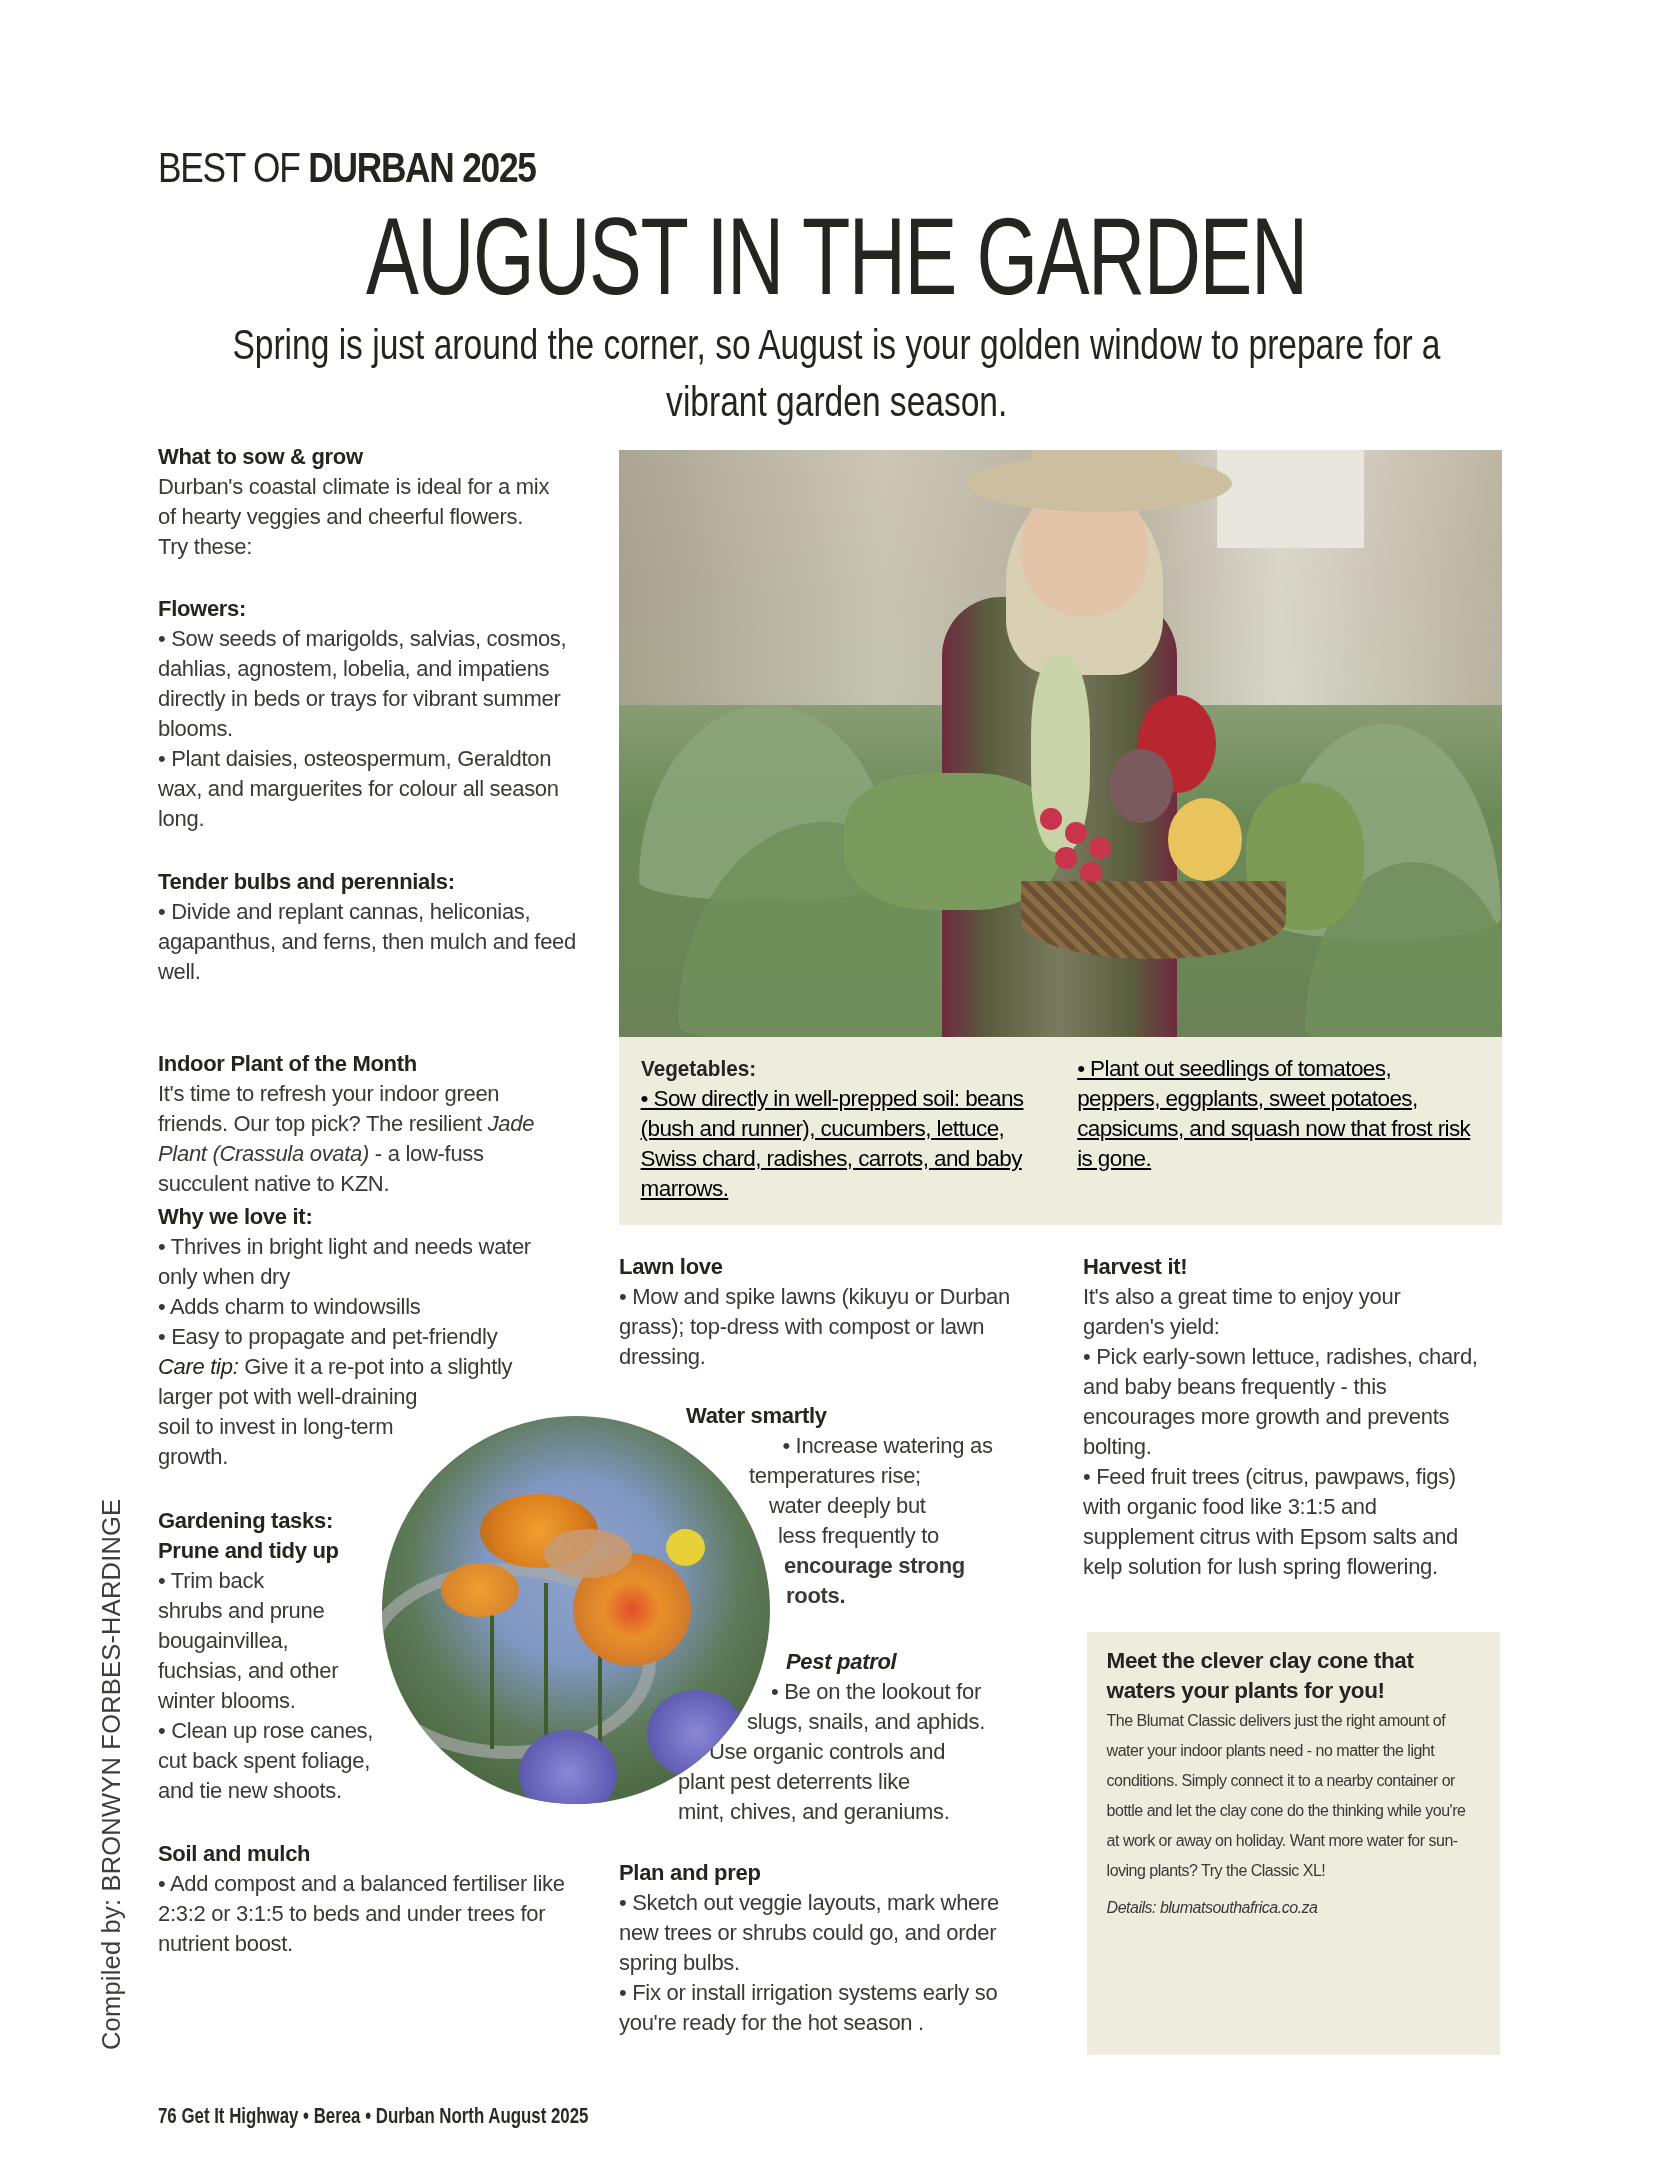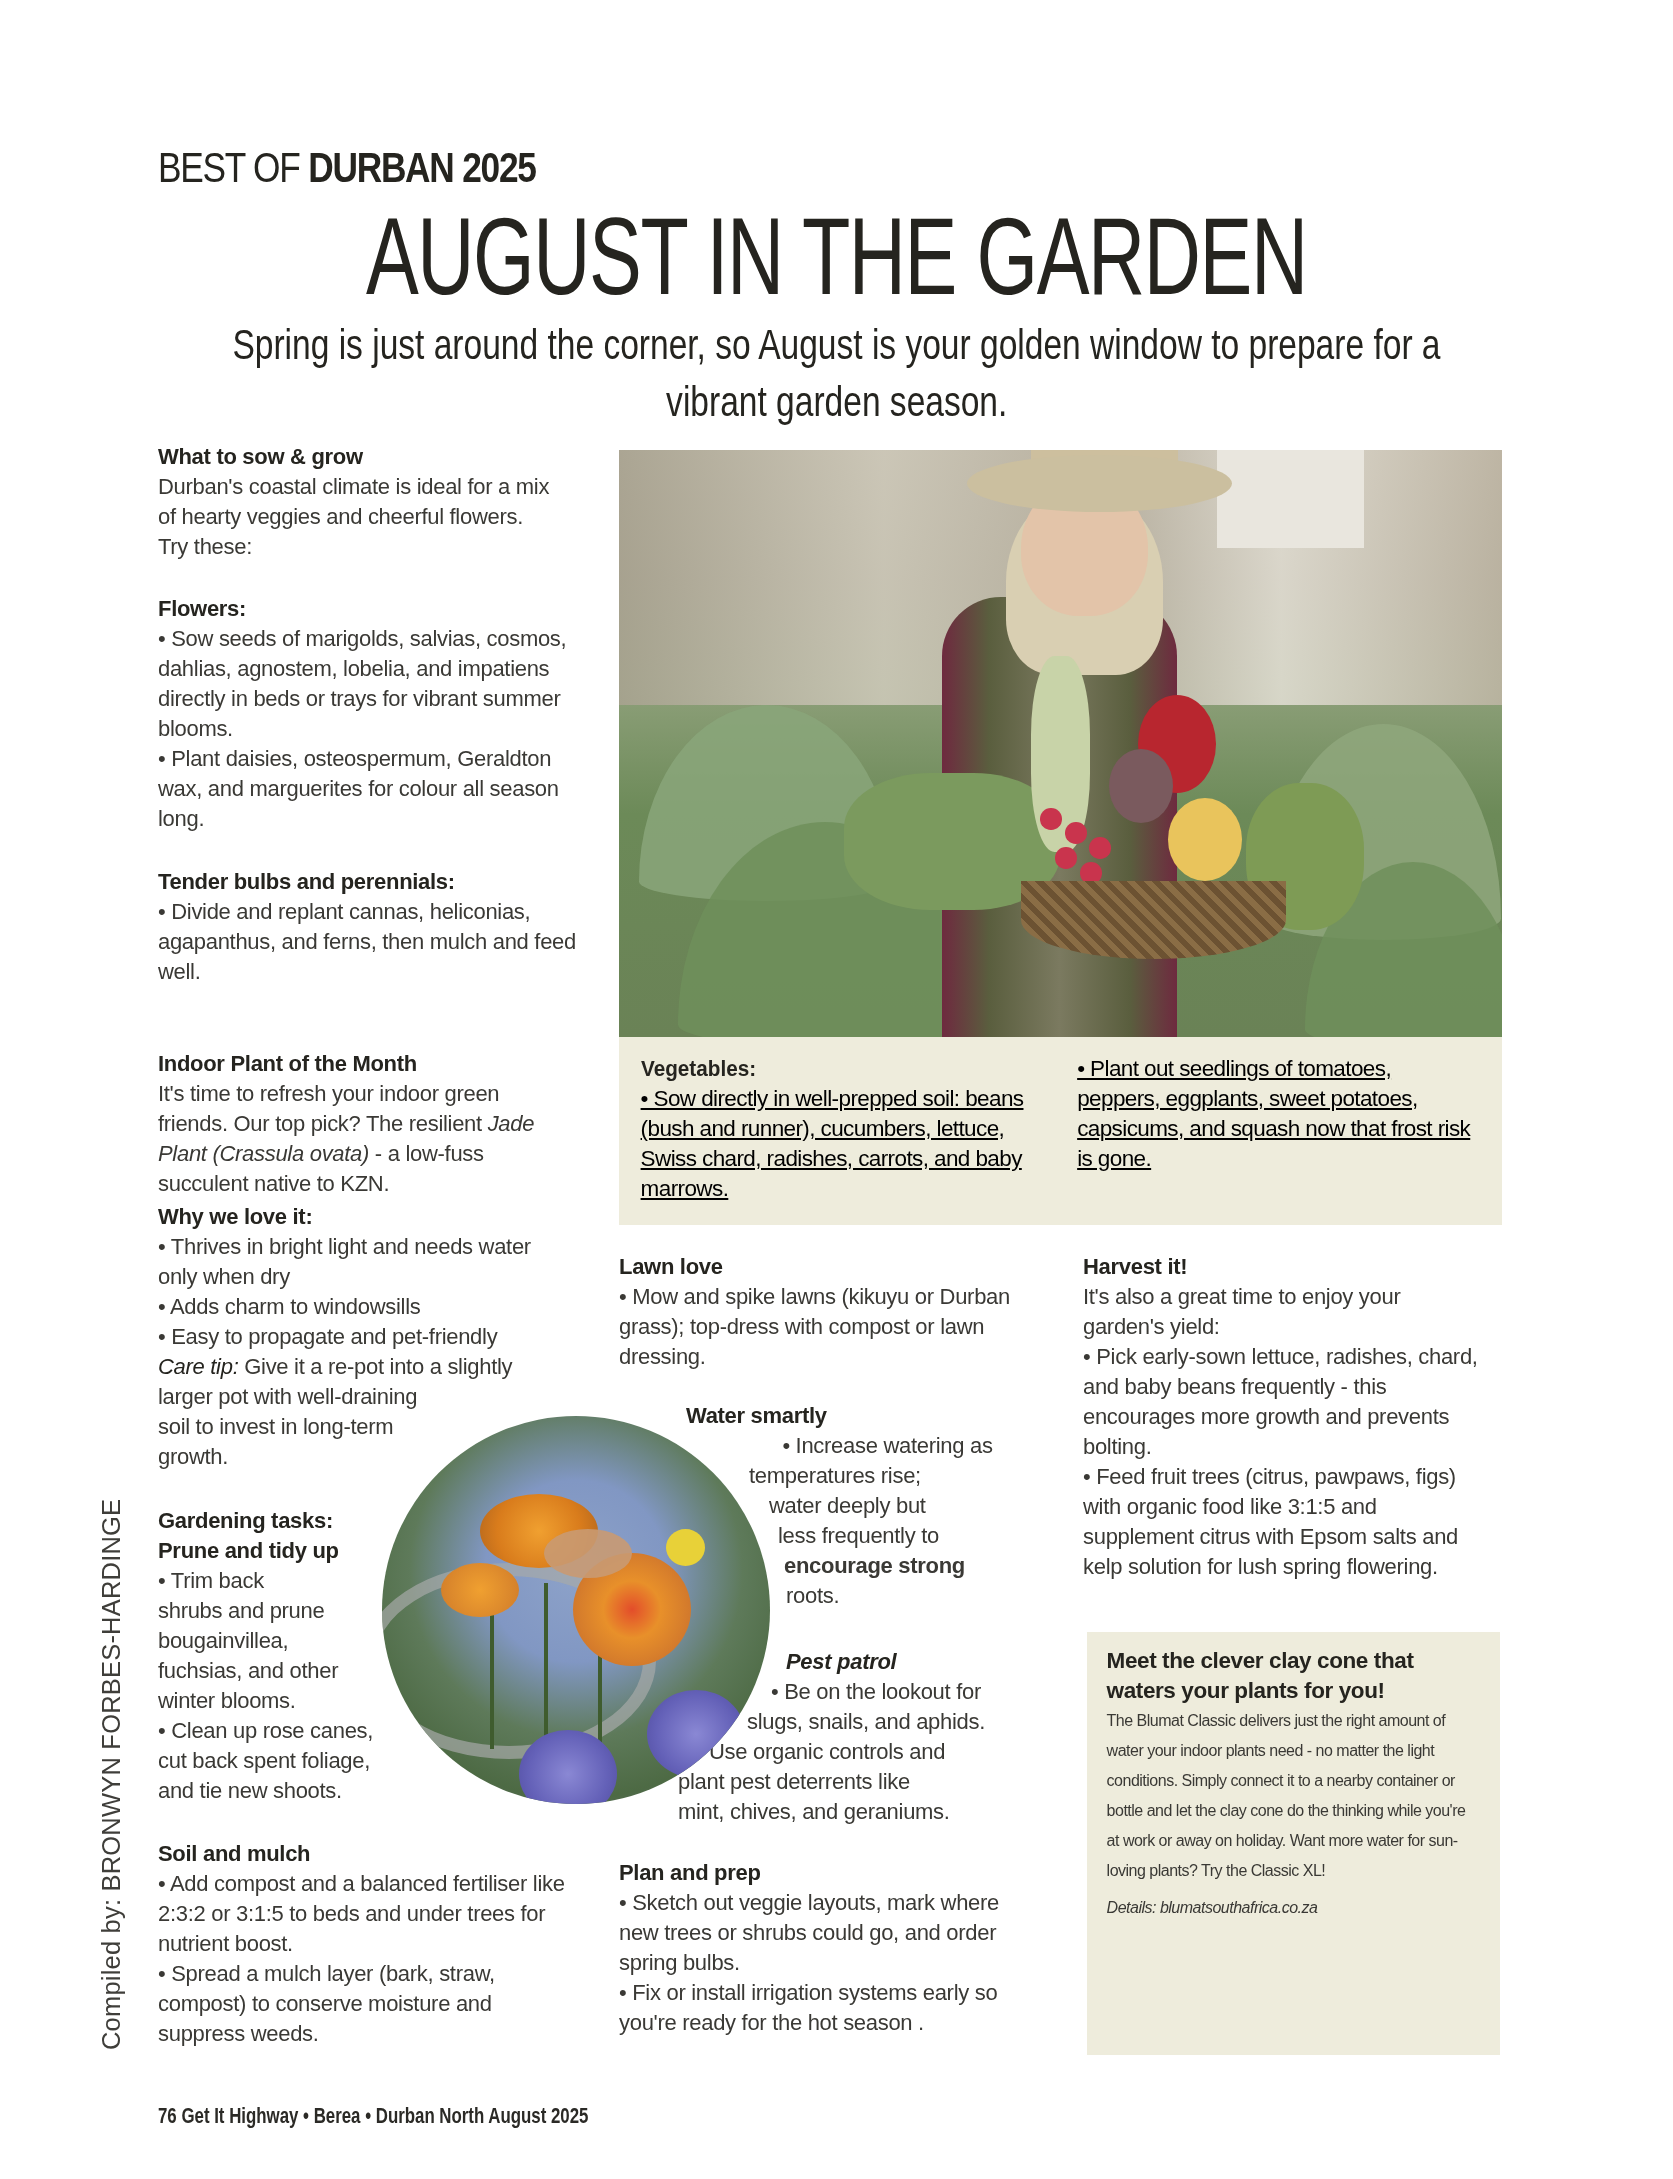--- a/index.html
+++ b/index.html
@@ -125,21 +125,20 @@
   <p>fuchsias, and other</p>
   <p>winter blooms.</p>
   <p>• Clean up rose canes,</p>
   <p>cut back spent foliage,</p>
   <p>and tie new shoots.</p>
 </div>
 
 <div class="abs sec c1" style="top:1839px;">
   <h3>Soil and mulch</h3>
   <p style="width:412px;">• Add compost and a balanced fertiliser like 2:3:2 or 3:1:5 to beds and under trees for nutrient boost.</p>
-  <p style="width:402px;">• Spread a mulch layer (bark, straw, compost) to conserve moisture and suppress weeds.</p>
 </div>
 
 <div class="abs photo" title="Smiling woman in a sun hat holding a wicker basket of fresh vegetables in a garden">
   <div class="bgblur1"></div>
   <div class="window"></div>
   <div class="leaf" style="left:19.6px; top:255px; width:255px; height:196px; background:#8aa67a;"></div>
   <div class="leaf" style="left:59px; top:372px; width:294px; height:225px; background:#6e8f5a;"></div>
   <div class="leaf" style="left:647px; top:274px; width:235px; height:216px; background:#8fa77d;"></div>
   <div class="leaf" style="left:686px; top:412px; width:216px; height:186px; background:#6e8f5a;"></div>
   <div class="person-body"></div>
@@ -178,21 +177,21 @@
   <p style="width:431px;">• Mow and spike lawns (kikuyu or Durban grass); top-dress with compost or lawn dressing.</p>
 </div>
 
 <div class="abs sec water">
   <h3 style="margin-left:67px;">Water smartly</h3>
   <span class="line" style="margin-left:106px;text-align:center;">• Increase watering as</span>
   <span class="line" style="margin-left:130px;">temperatures rise;</span>
   <span class="line" style="margin-left:150px;">water deeply but</span>
   <span class="line" style="margin-left:159px;">less frequently to</span>
   <span class="line" style="margin-left:165px;font-weight:bold;">encourage strong</span>
-  <span class="line" style="margin-left:167px;">roots.</span>
+  <span class="line" style="margin-left:167px;font-weight:bold;">roots.</span>
 </div>
 
 <div class="abs sec" style="left:619px; top:1647px; width:451px;">
   <h3 style="margin-left:167px;font-style:italic;">Pest patrol</h3>
   <span class="line" style="display:block; white-space:nowrap; margin-left:152px;">• Be on the lookout for</span>
   <span class="line" style="display:block; white-space:nowrap; margin-left:128px;">slugs, snails, and aphids.</span>
   <span class="line" style="display:block; white-space:nowrap; margin-left:90px;">Use organic controls and</span>
   <span class="line" style="display:block; white-space:nowrap; margin-left:59px;">plant pest deterrents like</span>
   <span class="line" style="display:block; white-space:nowrap; margin-left:59px;">mint, chives, and geraniums.</span>
 </div>

